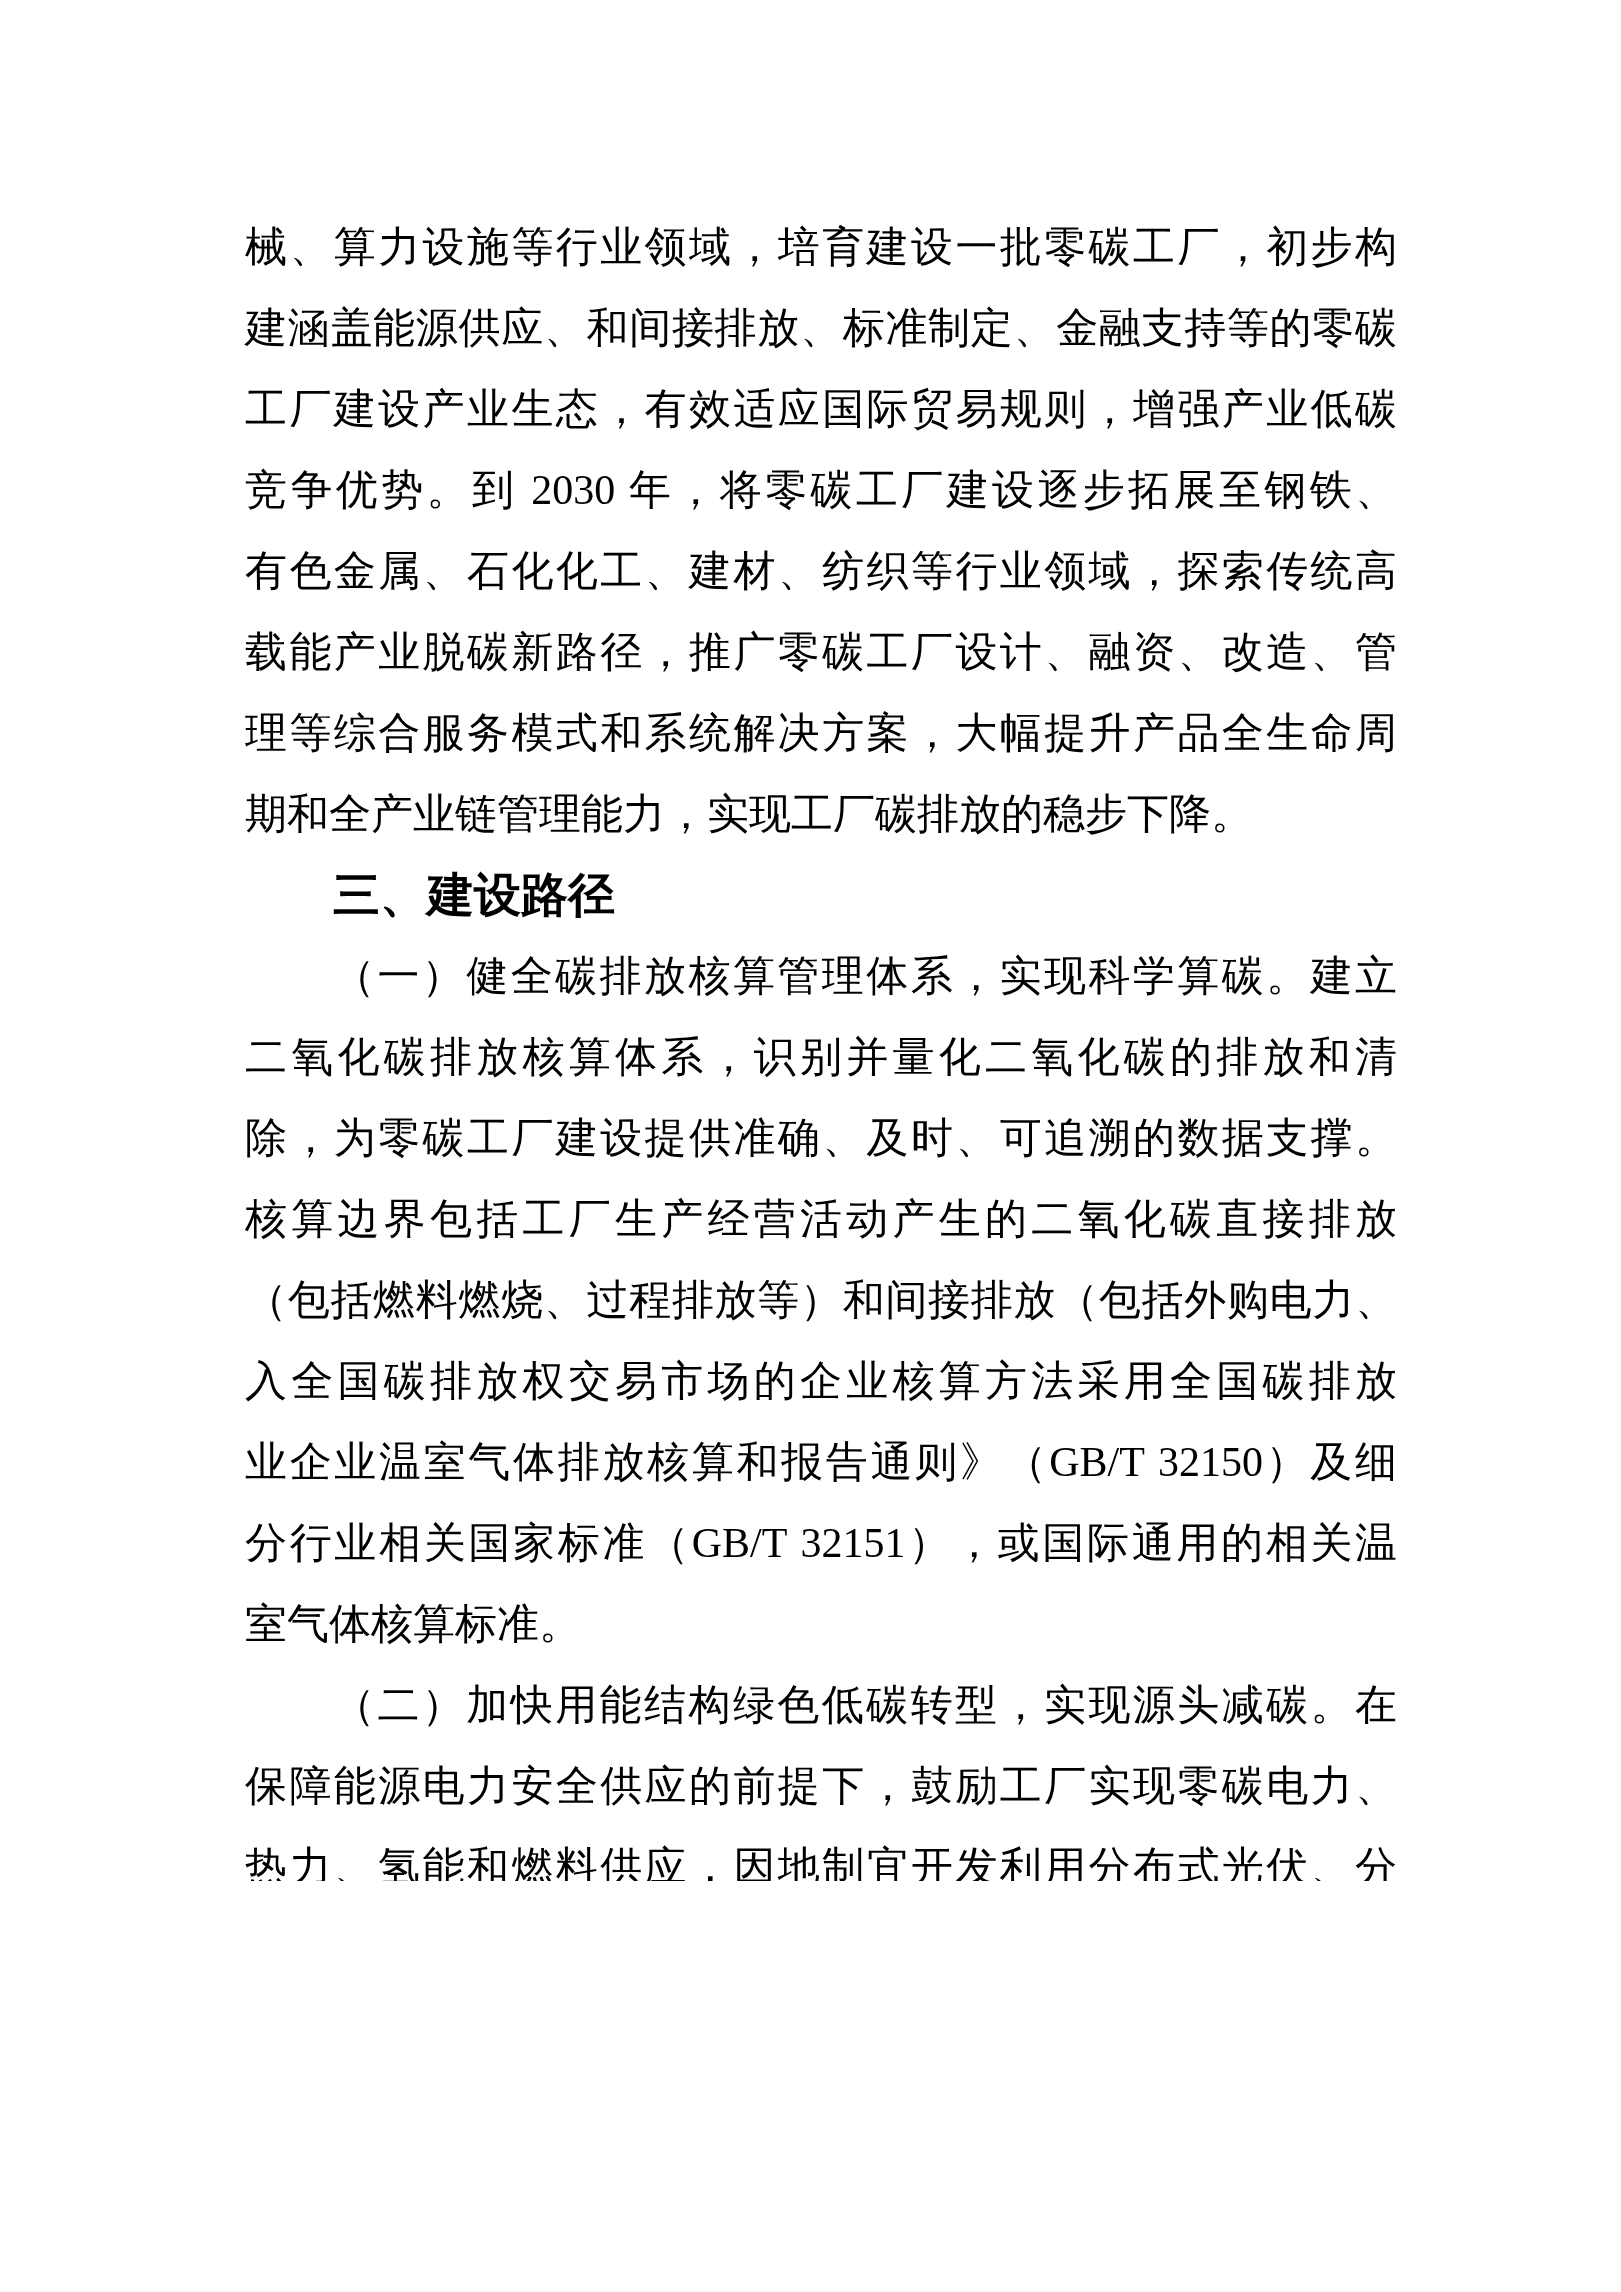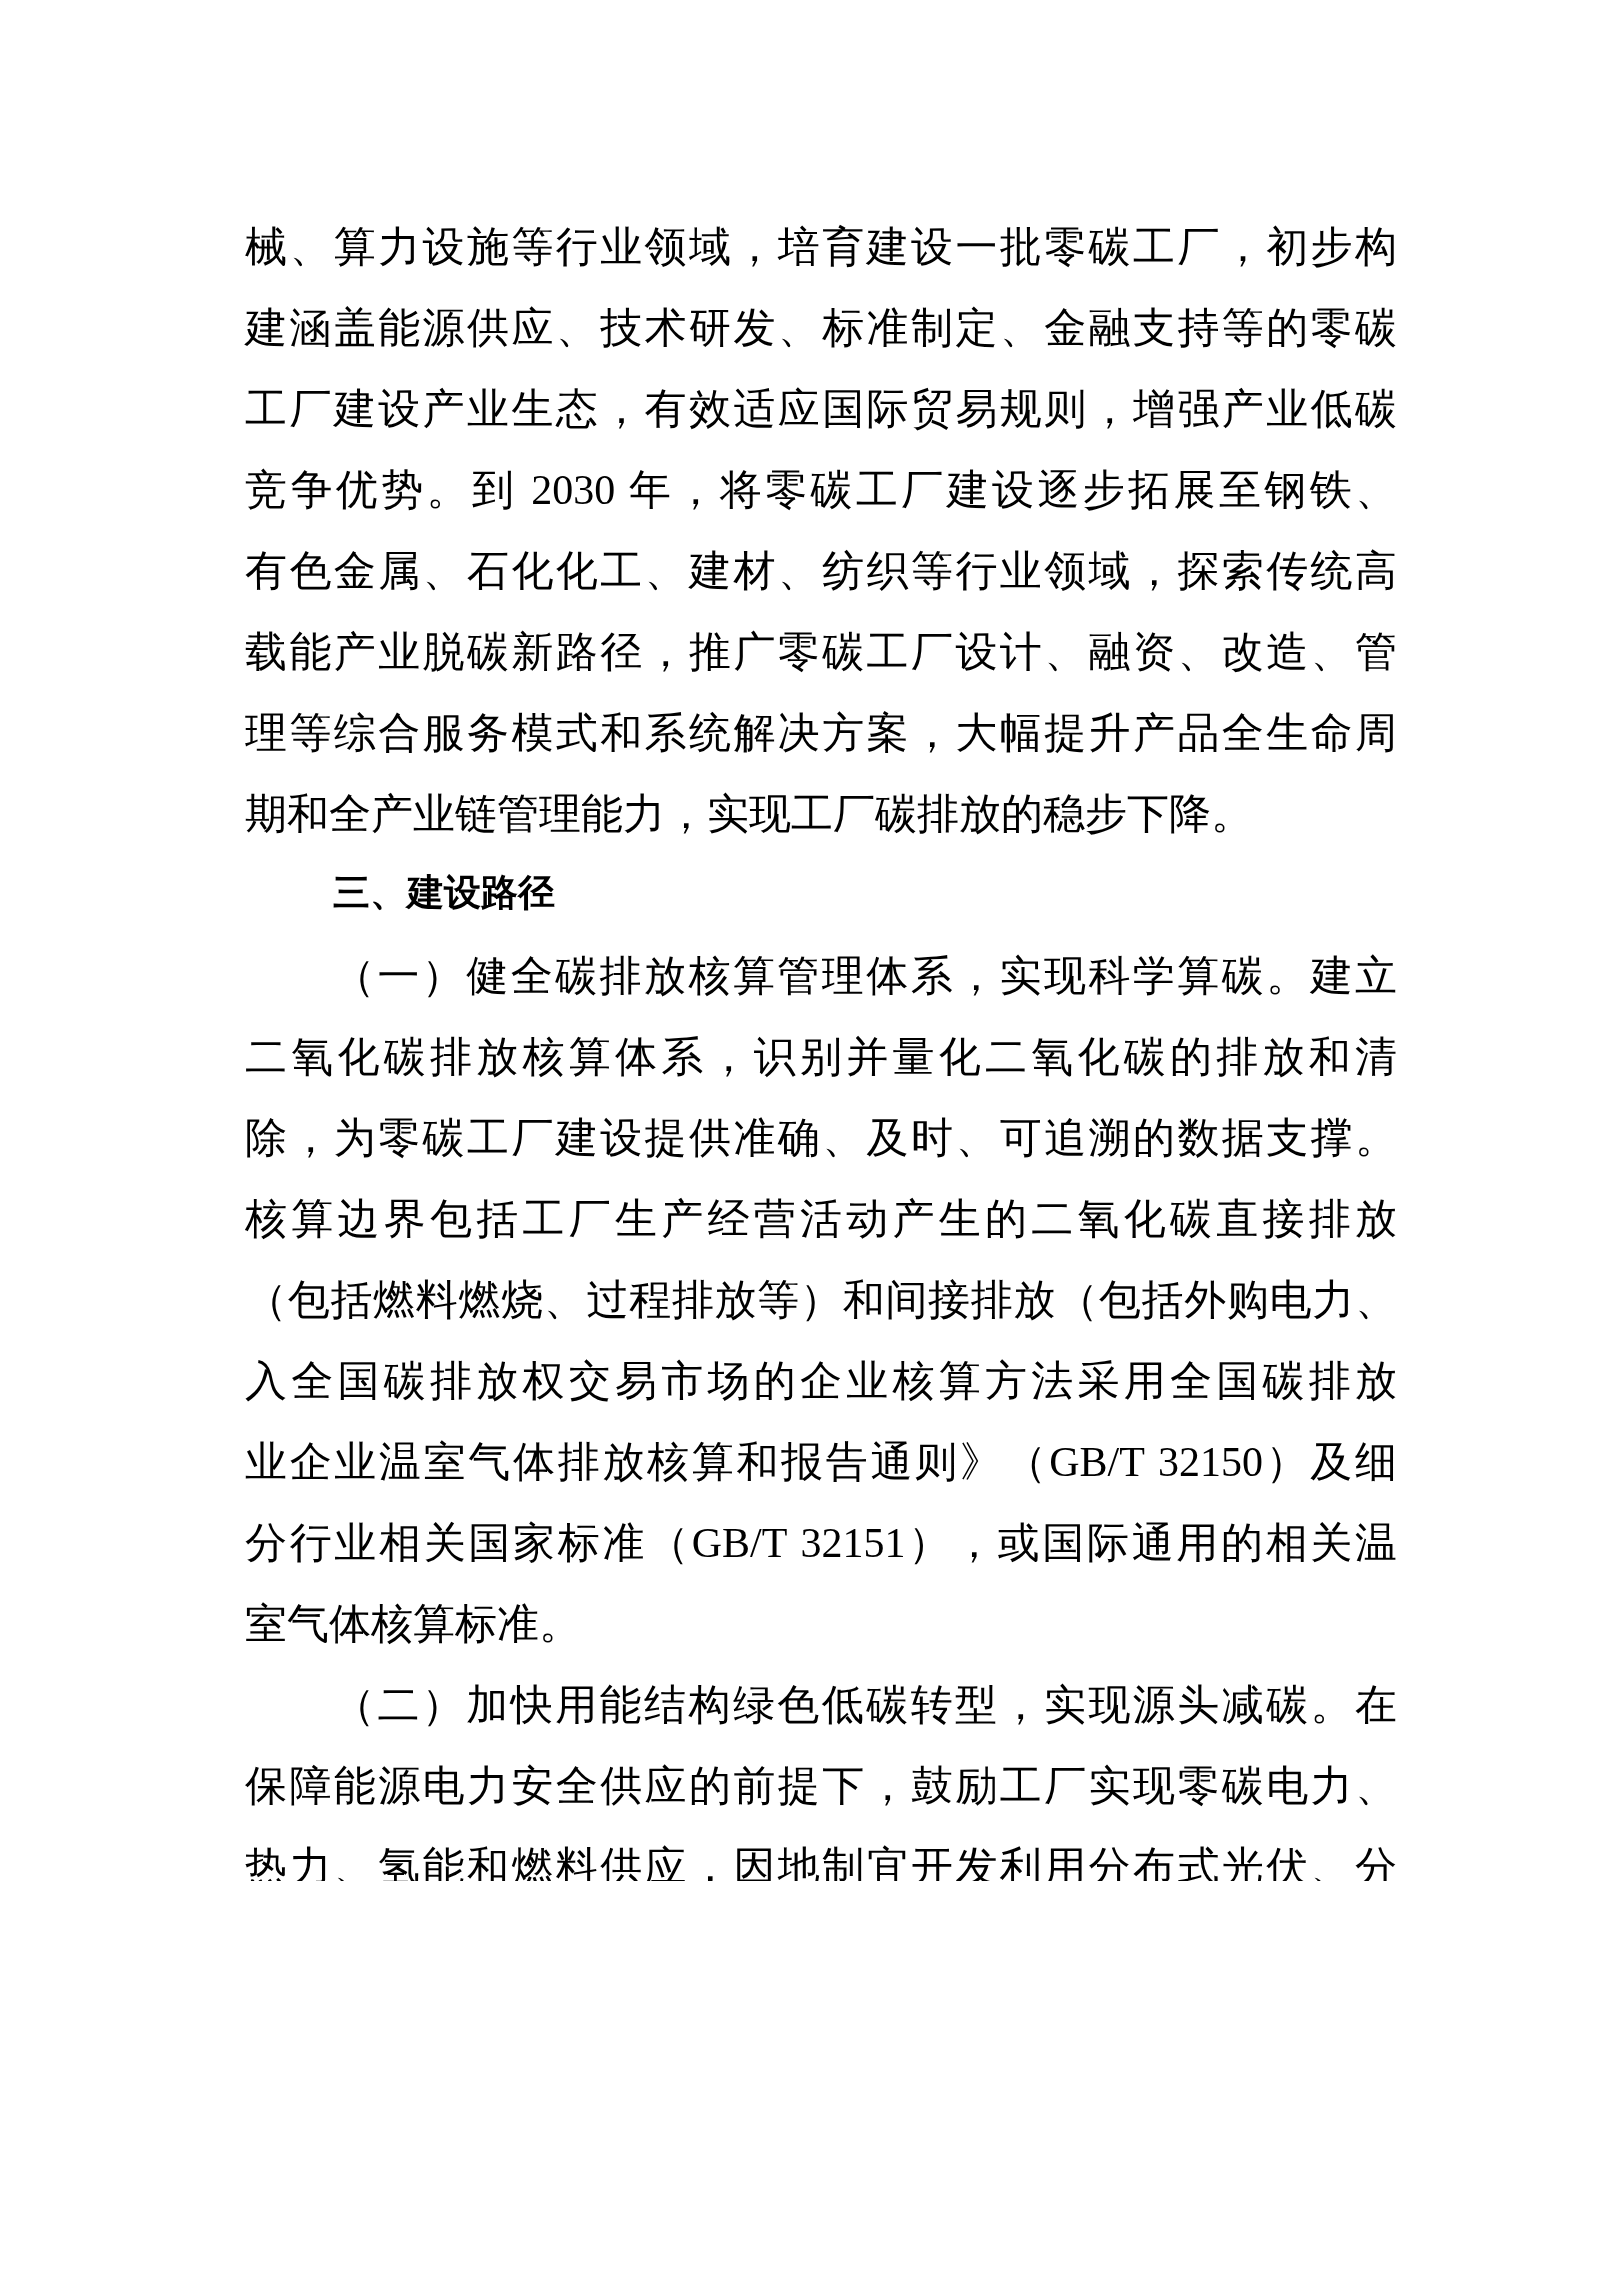--- a/index.html
+++ b/index.html
@@ -33,23 +33,23 @@
     word-break: keep-all;
   }
   .line.tail {
     text-align: right;
     text-align-last: left;
   }
   .line.indent {
     text-indent: 88px;
   }
   .line.heading {
-    font-family: Liberation Mono, monospace;
+    font-family: Liberation Serif, serif;
     font-weight: 700;
-    font-size: 37px;
+    font-size: 47px;
     text-align: left;
     text-align-last: left;
     text-indent: 88px;
   }
   .page-number {
     position: absolute;
     top: 2143px;
     left: 0;
     width: 100%;
     height: 47px;
@@ -58,21 +58,21 @@
     font-size: 41px;
     font-family: "Liberation Serif", serif;
   }
 </style>
 </head>
 <body>
 
 <div class="doc-page">
   <div class="text-block">
     <div class="line">械、算力设施等行业领域，培育建设一批零碳工厂，初步构</div>
-    <div class="line">建涵盖能源供应、技术研发、标准制定、金融支持等的零碳</div>
+    <div class="line">建涵盖能源供应、和间接排放、标准制定、金融支持等的零碳</div>
     <div class="line">工厂建设产业生态，有效适应国际贸易规则，增强产业低碳</div>
     <div class="line">竞争优势。到 2030 年，将零碳工厂建设逐步拓展至钢铁、</div>
     <div class="line">有色金属、石化化工、建材、纺织等行业领域，探索传统高</div>
     <div class="line">载能产业脱碳新路径，推广零碳工厂设计、融资、改造、管</div>
     <div class="line">理等综合服务模式和系统解决方案，大幅提升产品全生命周</div>
     <div class="line tail">期和全产业链管理能力，实现工厂碳排放的稳步下降。</div>
     <div class="line heading">三、建设路径</div>
     <div class="line indent">（一）健全碳排放核算管理体系，实现科学算碳。建立</div>
     <div class="line">二氧化碳排放核算体系，识别并量化二氧化碳的排放和清</div>
     <div class="line">除，为零碳工厂建设提供准确、及时、可追溯的数据支撑。</div>

